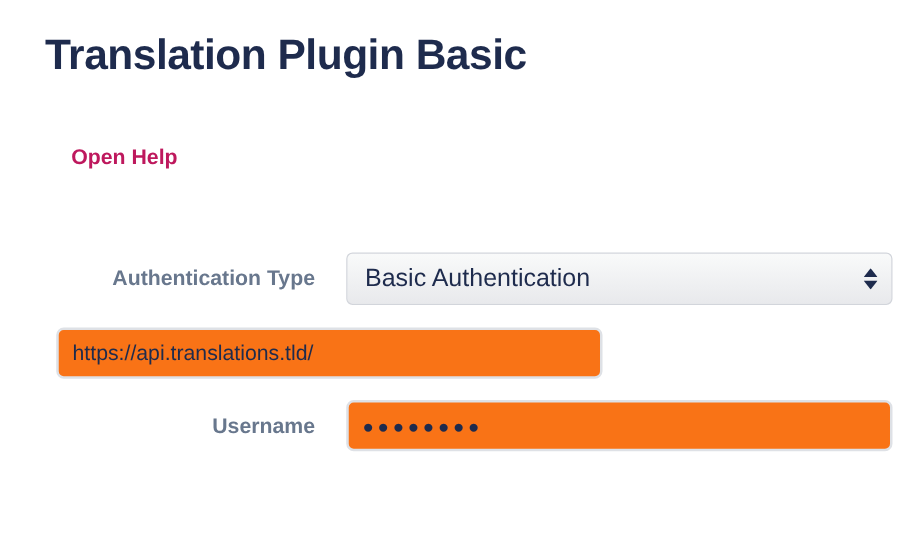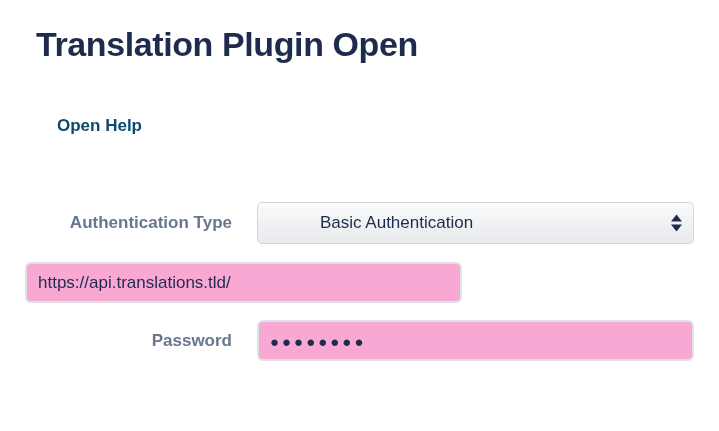--- a/index.html
+++ b/index.html
@@ -23,25 +23,26 @@
     font-weight: 700;
     letter-spacing: -0.4px;
     color: #1e2b4d;
   }
   .help-link {
     display: inline-block;
     margin: 54px 0 0 57px;
     font-size: 17px;
     line-height: 20px;
     font-weight: 600;
-    color: #0c4a6e;
+    color: #be185d;
     cursor: pointer;
   }
   .admin-form {
     margin-top: 66px;
+    padding-left: 20px;
   }
   .form-row {
     display: flex;
     align-items: center;
     margin-bottom: 17px;
   }
   .form-row.select-row { margin-bottom: 18px; }
   .field-label {
     width: 232px;
     flex: 0 0 232px;
@@ -62,59 +63,58 @@
     height: 42px;
     border: 1px solid #d2d5db;
     border-radius: 5px;
     background: linear-gradient(#f9fafa, #e8e9ec);
     display: flex;
     align-items: center;
     padding: 0 34px 0 14px;
     cursor: pointer;
   }
   .select-value {
-    font-size: 17px;
+    font-size: 20px;
     color: #1e2b4d;
     white-space: nowrap;
     overflow: hidden;
-    margin-left: 48px;
   }
   .select-arrows {
     position: absolute;
     right: 11px;
     top: 50%;
     transform: translateY(-50%);
     width: 11px;
     height: 17px;
     display: block;
   }
   .text-input {
     width: 437px;
     height: 41px;
     border: 2px solid #dee1e6;
     border-radius: 6px;
-    background: #f9a8d4;
+    background: #f97316;
     padding: 0 11px;
     font-family: "Liberation Sans", "DejaVu Sans", sans-serif;
     font-size: 17px;
     color: #1e2b4d;
     outline: none;
   }
   .password-display {
     font-size: 15px;
     letter-spacing: 3px;
     padding-top: 2px;
   }
 </style>
 </head>
 <body>
 
 <div class="page">
 
-  <h1 class="page-title">Translation Plugin Open</h1>
+  <h1 class="page-title">Translation Plugin Basic</h1>
 
   <span class="help-link">Open Help</span>
 
   <div class="admin-form">
 
     <div class="form-row select-row">
       <div class="field-label">Authentication Type</div>
       <div class="field-control">
         <div class="select-box">
           <span class="select-value">Basic Authentication</span>
@@ -129,20 +129,20 @@
     </div>
 
     <div class="form-row">
       <div class="field-control">
         <input type="text" class="text-input" value="https://api.translations.tld/" style="">
       </div>
     </div>
 
 
     <div class="form-row">
-      <div class="field-label">Password</div>
+      <div class="field-label">Username</div>
       <div class="field-control">
         <input type="text" class="text-input password-display" value="●●●●●●●●" style="">
       </div>
     </div>
 
   </div>
 </div>
 
 </body></html>

